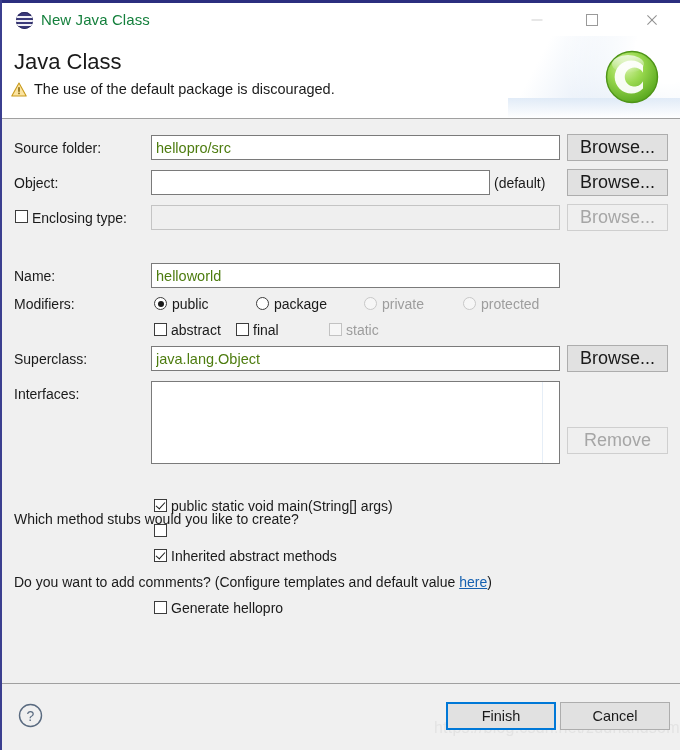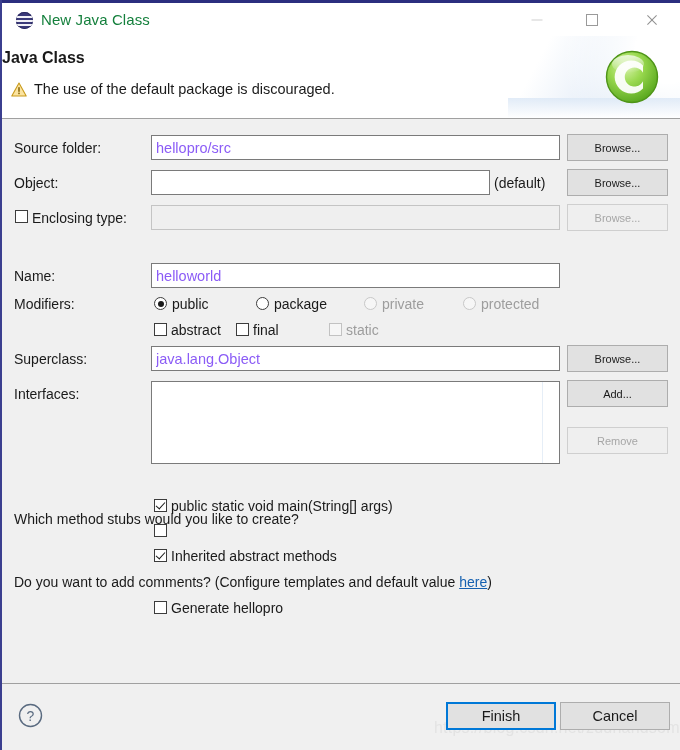--- a/index.html
+++ b/index.html
@@ -111,23 +111,23 @@
   }
   .banner-wash::after {
     content: "";
     position: absolute;
     left: 6px; bottom: 0;
     width: 174px; height: 20px;
     background: linear-gradient(180deg, rgba(220,232,246,.85), #ffffff);
   }
   .banner-title {
     position: absolute;
-    left: 0; top: 13px;
-    font-size: 16px;
-    font-weight: bold;
+    left: 12px; top: 13px;
+    font-size: 22px;
+    font-weight: normal;
     color: #1a1a1a;
   }
   .banner-msg {
     position: absolute;
     left: 32px; top: 45px;
     font-size: 14.5px;
     color: #1a1a1a;
     white-space: nowrap;
   }
   .warn-icon {
@@ -158,38 +158,38 @@
   }
   .lbl.dim { color: #9d9d9d; }
   .txt {
     position: absolute;
     box-sizing: border-box;
     height: 25px;
     background: #ffffff;
     border: 1px solid #7a7a7a;
     font-family: "Liberation Sans", sans-serif;
     font-size: 14.5px;
-    color: #8b5cf6;
+    color: #4d7c0f;
     padding: 0 4px;
     line-height: 23px;
     outline: none;
   }
   .txt[disabled] {
     background: #efefef;
     border-color: #c4c4c4;
     color: #9d9d9d;
   }
   .btn {
     position: absolute;
     box-sizing: border-box;
     width: 101px; height: 27px;
     background: #e1e1e1;
     border: 1px solid #adadad;
     font-family: "Liberation Sans", sans-serif;
-    font-size: 11px;
+    font-size: 18px;
     color: #1a1a1a;
     cursor: default;
     padding: 0;
   }
   .btn[disabled] {
     background: #efefef;
     border-color: #cfcfcf;
     color: #a6a6a6;
   }
   .cb {
@@ -383,21 +383,20 @@
     <div class="lbl dim" style="left:344px; top:203px;">static</div>
 
     <div class="lbl" style="left:12px; top:232px;">Superclass:</div>
     <input class="txt" style="left: 149px; top: 227px; width: 409px;" value="java.lang.Object">
     <button class="btn" style="left:565px; top:226px;">Browse...</button>
 
     <div class="lbl" style="left:12px; top:267px;">Interfaces:</div>
     <div class="listbox" style="left:149px; top:262px; width:409px; height:83px;">
       <div class="sb"></div>
     </div>
-    <button class="btn" style="left:565px; top:261px;">Add...</button>
     <button class="btn" style="left:565px; top:308px;" disabled="">Remove</button>
 
     <div class="lbl" style="left:12px; top:355px;margin-top:37px;">Which method stubs would you like to create?</div>
 
     <span class="cb on" style="left:152px; top:380px;"></span>
     <div class="lbl" style="left:169px; top:379px;">public static void main(String[] args)</div>
 
     <span class="cb" style="left:152px; top:405px;"></span>
 
     <span class="cb on" style="left:152px; top:430px;"></span>

